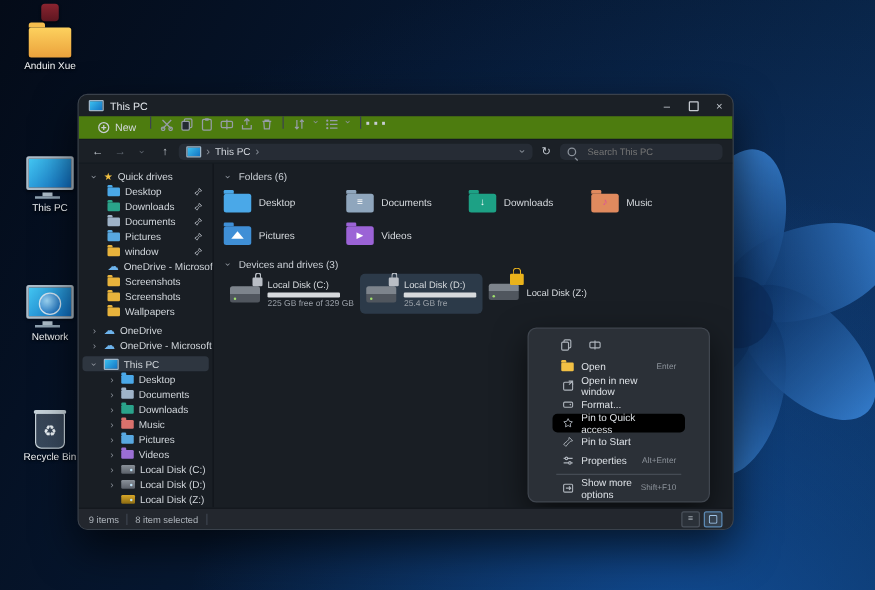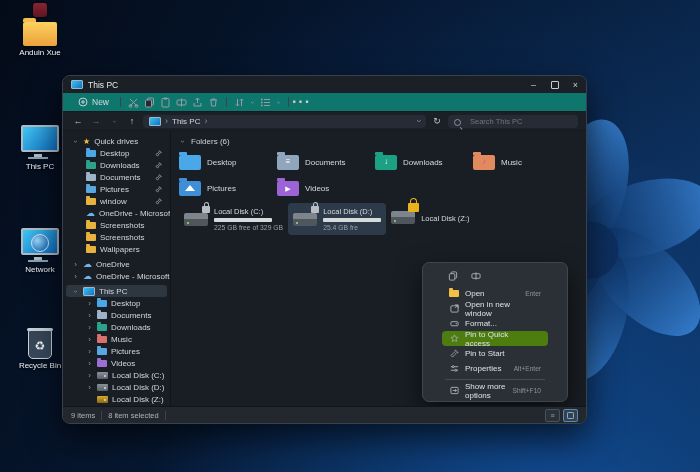--- a/index.html
+++ b/index.html
@@ -52,21 +52,21 @@
        background:#1b2026;border:1px solid #3a414b;box-shadow:0 14px 34px rgba(0,0,0,.65);
        overflow:hidden;display:flex;flex-direction:column;color:#d6dade}
   .titlebar{height:17px;display:flex;align-items:center;background:#1b2026;padding-left:8px;flex:0 0 auto}
   .ttab{display:flex;align-items:center;gap:5px;font-size:8.5px;color:#e3e7ec}
   .mon{width:10px;height:7px;border:1px solid #9fb6c9;border-radius:1px;
        background:linear-gradient(135deg,#3cc0ef,#1273c4);position:relative;flex:0 0 auto}
   .wctrl{margin-left:auto;display:flex;height:100%}
   .wbtn{width:21px;display:flex;align-items:center;justify-content:center;font-size:9px;color:#c7ccd3}
   .maxbox{width:6px;height:6px;border:1px solid #c7ccd3;border-radius:1px}
 
-  .toolbar{height:18px;display:flex;align-items:center;gap:3px;background:#0f766e;
+  .toolbar{height:18px;display:flex;align-items:flex-start;gap:3px;background:#4d7c0f;
            border-bottom:1px solid #151a20;padding:0 8px;flex:0 0 auto}
   .tbtn{display:flex;align-items:center;gap:3px;font-size:8.5px;color:#d4d9df;padding:2px 5px;border-radius:3px}
   .ticon{width:13px;height:13px;display:flex;align-items:center;justify-content:center;color:#969da6}
   .ticon svg{display:block}
   .tsep{width:1px;height:10px;background:#3c434d;margin:0 3px}
 
   .addr{height:18px;display:flex;align-items:center;gap:4px;background:#1b2026;
         border-bottom:1px solid #151a20;padding:0 8px;flex:0 0 auto}
   .nava{font-size:9px;color:#c3c9d0;width:14px;text-align:center}
   .nava.dim{color:#5d646d}
@@ -128,21 +128,21 @@
   .lock.gold::before{border-color:#eab31b;width:7px;left:2px;height:6px;top:-5px}
 
   
   .cmenu{position:absolute;left:251px;top:131px;width:114px;background:#2b3037;
          border:1px solid #40464f;border-radius:7px;box-shadow:0 10px 26px rgba(0,0,0,.6);
          padding:3px 15px 3px;z-index:5}
   .crow-icons{display:flex;gap:6px;padding:3px 6px 4px}
   .cibtn{width:17px;height:13px;display:flex;align-items:center;justify-content:center;border-radius:3px;color:#aeb4bc}
   .citem{height:15px;display:flex;align-items:center;gap:6px;padding:0 7px;margin:0 4px;
          border-radius:4px;font-size:8px;color:#dde1e6}
-  .citem.hl{background:#4d7c0f}
+  .citem.hl{background:#000000}
   .cic{width:10px;height:10px;flex:0 0 auto;display:flex;align-items:center;justify-content:center;color:#aeb4bc}
   .cic svg{display:block}
   .csc{margin-left:auto;font-size:6.6px;color:#8d939b}
   .csep{height:1px;background:#454b54;margin:3px 7px}
   .minifold{position:relative;width:10px;height:7px;border-radius:1px;background:#f2c044}
   .minifold::before{content:"";position:absolute;top:-2px;left:0;width:4px;height:2px;border-radius:1px 1px 0 0;background:#f2c044}
 
   
   .statusbar{height:16px;flex:0 0 auto;background:#23272e;border-top:1px solid #11151a;
              display:flex;align-items:center;gap:6px;padding:0 8px;font-size:7.5px;color:#aeb4bb}
@@ -484,20 +484,24 @@
           <span class="flabel">Pictures</span>
         </div>
         <div class="ftile">
           <span class="fbig" style="--c:#9b63d6">
               <span class="emb g-play" style="font-size:7px"></span>
             </span>
           <span class="flabel">Videos</span>
         </div>
       </div>
 
+      <div class="sechdr" style="margin-top:6px">
+        <span class="schev g-chev rotD"></span>
+        <span>Devices and drives (3)</span>
+      </div>
 
       <div class="drives">
         <div class="dtile">
           <span class="hdd">
               <span class="lock"></span>
             </span>
           <span class="dcol">
             <span class="dname">Local Disk (C:)</span>
             <span class="dbar"><span class="dfill" style="width: 34%;"></span></span>
             <span class="dfree">225 GB free of 329 GB</span>

